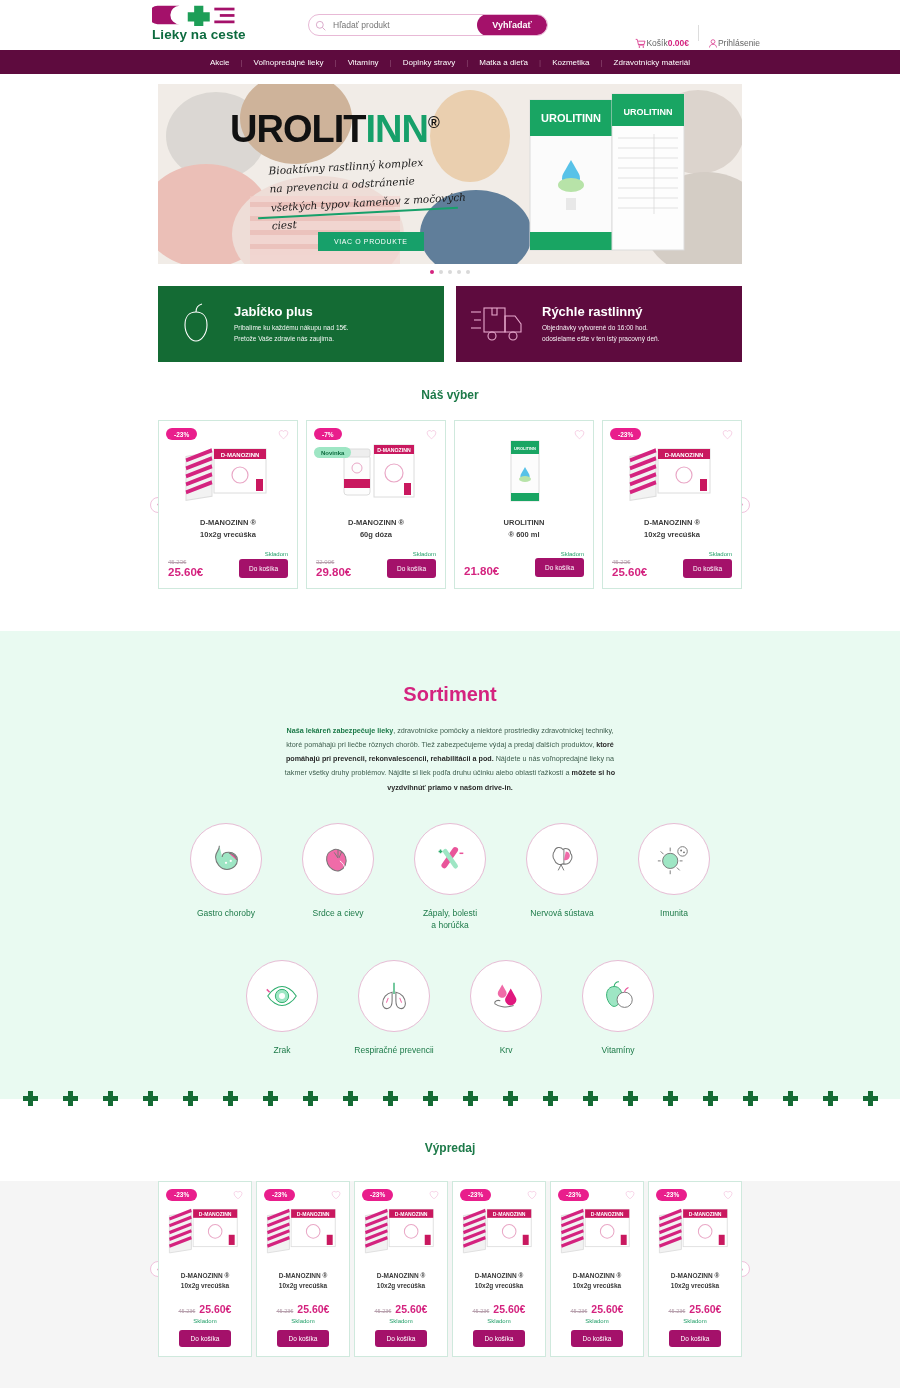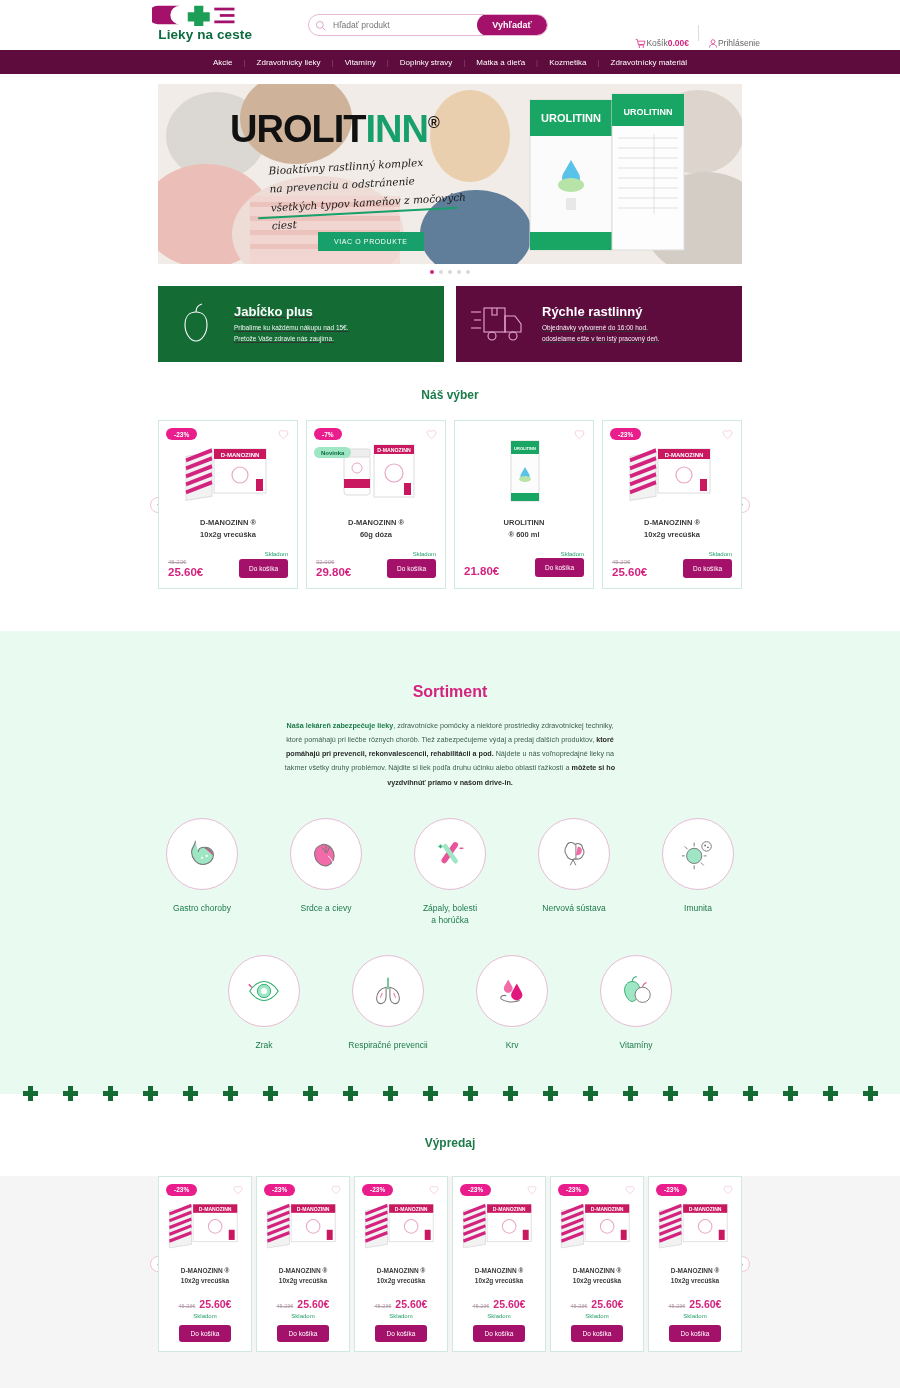--- a/index.html
+++ b/index.html
@@ -17,21 +17,21 @@
     display: flex;
     align-items: center;
     background: #ffffff;
     position: relative;
   }
   .logo-wrap {
     position: absolute;
     left: 152px;
     top: 4px;
     width: 100px;
-    text-align: right;
+    text-align: left;
   }
   .logo-mark { height: 22px; display: block; }
   .logo-text {
     font-size: 13.5px;
     font-weight: bold;
     color: #0d6b3f;
     letter-spacing: .1px;
     white-space: nowrap;
     margin-top: 1px;
   }
@@ -165,36 +165,36 @@
   .dot.on { background: #d4237f; }
 
   
   .promos {
     width: 584px; margin: 12px auto 0;
     display: flex; gap: 12px;
   }
   .promo {
     flex: 1; height: 76px;
     display: flex; align-items: center;
-    padding: 0 14px; gap: 14px; text-decoration: underline;
+    padding: 0 14px; gap: 14px;
   }
   .promo.green { background: #146b34; }
   .promo.plum { background: #5e0b3e; }
   .promo h3 { color: #fff; font-size: 13px; font-weight: bold; margin-bottom: 4px; }
   .promo p { color: #fff; font-size: 6.5px; line-height: 1.65; opacity: .95; }
 
   
   .sec-title {
     text-align: center;
     font-size: 12px;
     font-weight: bold;
     color: #1d7a49;
     margin: 26px 0 18px;
   }
-  .sec-title.pink { color: #d4237f; font-size: 16px; }
+  .sec-title.pink { color: #d4237f; font-size: 20px; }
 
   
   .carousel { position: relative; width: 600px; margin: 0 auto; }
   .cards { display: flex; gap: 8px; justify-content: center; }
   .card {
     width: 140px;
     background: #fff;
     border: 1px solid #cfe9dd;
     position: relative;
     padding: 8px 9px 10px;
@@ -261,21 +261,21 @@
 
   
   .sortiment { background: #e9faf1; padding: 26px 0 18px; margin-top: 42px; }
   .sort-text {
     width: 340px; margin: 0 auto;
     text-align: center; font-size: 7.2px;
     line-height: 1.95; color: #3d5d4d;
   }
   .sort-text b { color: #1d7a49; }
   .sort-text b.dark { color: #2a2a2a; }
-  .cat-row { display: flex; justify-content: center; gap: 24px; margin-top: 28px; }
+  .cat-row { display: flex; justify-content: center; gap: 12px; margin-top: 28px; }
   .cat { width: 100px; text-align: center; }
   .cat-circle {
     width: 72px; height: 72px; margin: 0 auto;
     border-radius: 50%; background: #fff;
     border: 1px solid #e7bcd5;
     display: flex; align-items: center; justify-content: center;
   }
   .cat-label {
     margin-top: 12px; font-size: 8.5px;
     color: #1d7a49; line-height: 1.5;
@@ -352,21 +352,21 @@
         <path d="M2.4 14.4c0-3.2 2.5-5.1 5.6-5.1s5.6 1.9 5.6 5.1" fill="none" stroke="#d4237f" stroke-width="1.1"></path>
       </svg>
       <span>Prihlásenie</span>
     </div>
   </div>
 </div>
 
 <nav class="nav">
   <a>Akcie</a>
   <span class="divider">|</span>
-  <a>Zdravotnícky lieky</a>
+  <a>Voľnopredajné lieky</a>
   <span class="divider">|</span>
   <a>Vitamíny</a>
   <span class="divider">|</span>
   <a>Doplnky stravy</a>
   <span class="divider">|</span>
   <a>Matka a dieťa</a>
   <span class="divider">|</span>
   <a>Kozmetika</a>
   <span class="divider">|</span>
   <a>Zdravotnícky materiál</a>

